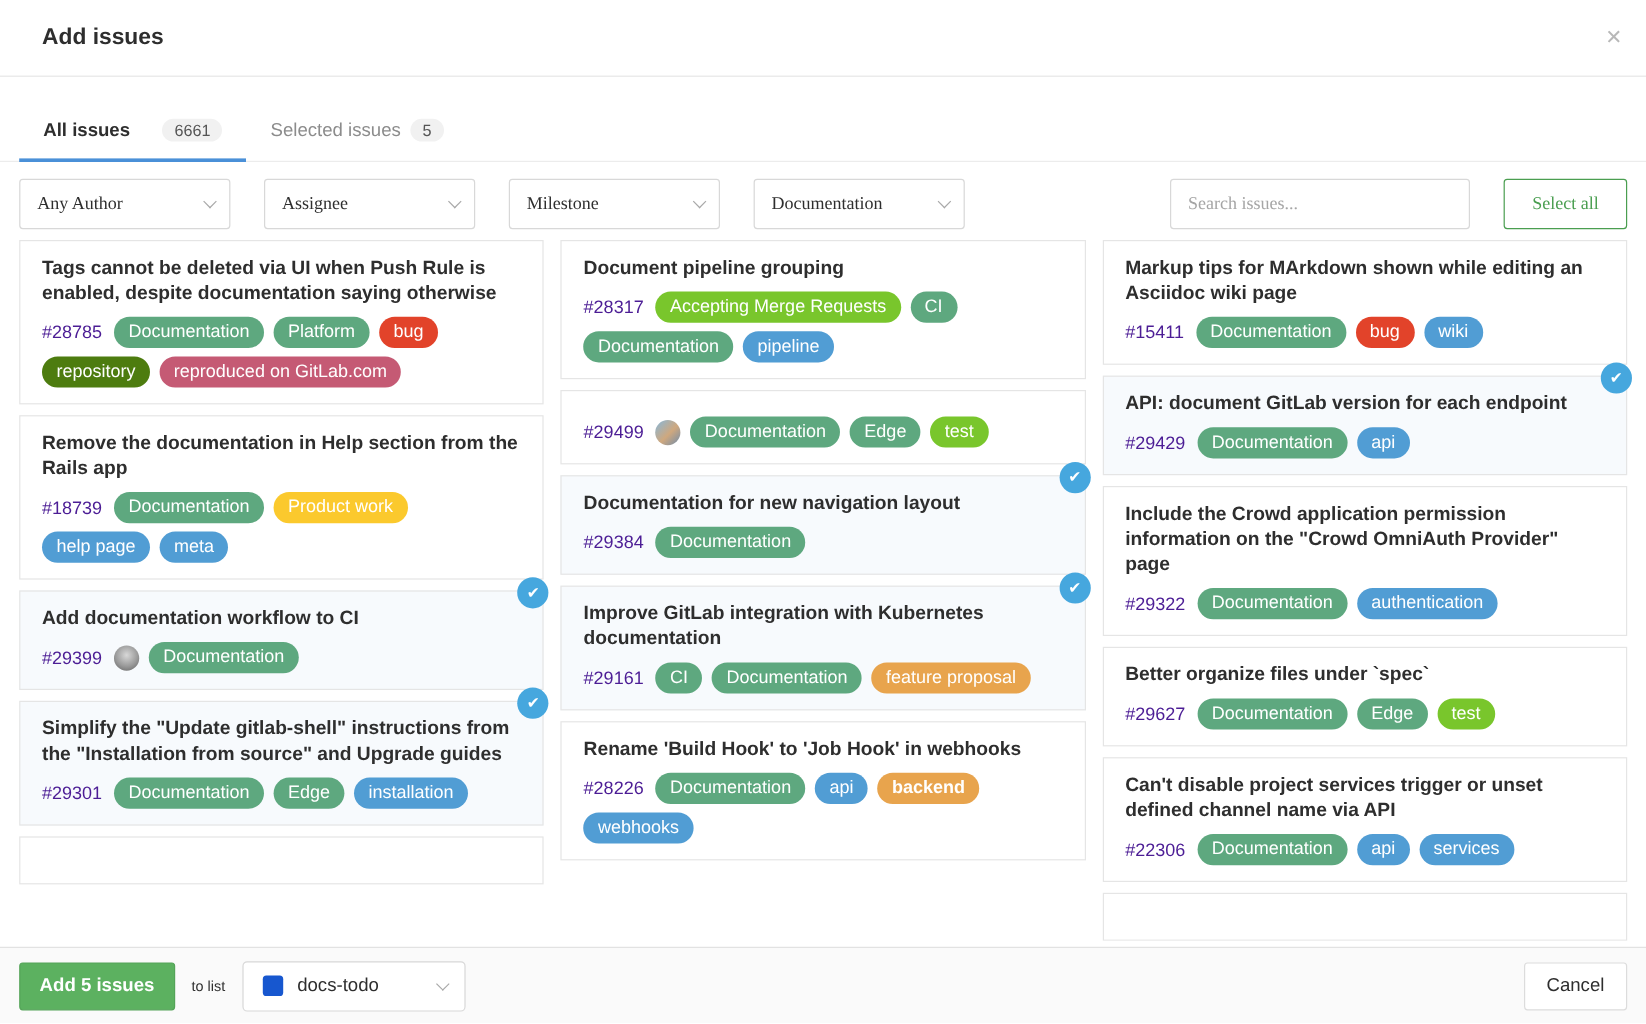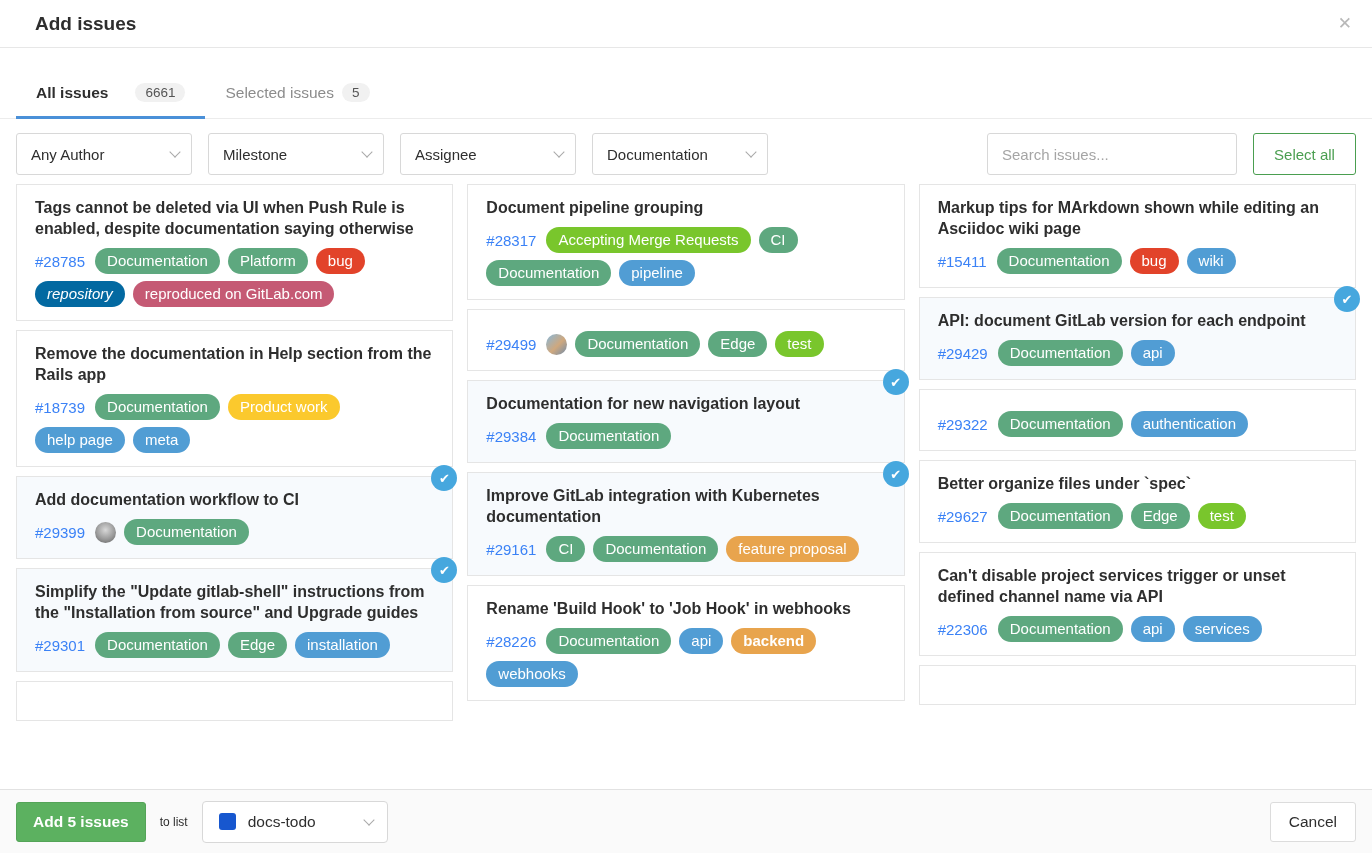--- a/index.html
+++ b/index.html
@@ -1,54 +1,54 @@
 <!DOCTYPE html>
 <html><head>
 <meta charset="utf-8">
 <style>
   * { margin:0; padding:0; box-sizing:border-box; }
   html,body { width:1372px; height:853px; overflow:hidden; background:#fff;
     font-family:"Liberation Sans","DejaVu Sans",sans-serif; color:#2e2e2e; }
   .modal { position:relative; width:1372px; height:853px; background:#fff; overflow:hidden; }
 
   
-  .modal-header { height:48px; display:flex; align-items:center; padding:0 20px 0 35px;
+  .modal-header { height:64px; display:flex; align-items:center; padding:0 20px 0 35px;
     border-bottom:1px solid #e7e7e7;gap:40px; }
   .modal-title { font-size:19px; font-weight:bold; color:#2e2e2e; }
   .close-btn { margin-left:auto; font-size:17px; font-weight:bold; color:#b8b8b8; cursor:pointer; line-height:1; }
 
   
   .tabs-row { margin-top:25px; padding:0 16px; border-bottom:1px solid #ececec; display:flex; }
   .tab { display:flex; align-items:center; gap:8px; padding:10px 20px 14px 20px; font-size:15.5px;
     color:#8c8c8c; cursor:pointer; border-bottom:3px solid transparent; margin-bottom:-1px; }
   .tab.active { color:#2e2e2e; font-weight:bold; border-bottom-color:#4a90d8;gap:27px; }
   .tab-badge { background:#f1f1f1; color:#555; border-radius:10px; padding:2px 10px; font-size:13.5px; font-weight:normal; }
 
   
-  .filters-row { display:flex; gap:16px; padding:0 16px; margin-top:14px; align-items:flex-start; }
+  .filters-row { display:flex; gap:28px; padding:0 16px; margin-top:14px; align-items:flex-start;font-family:Liberation Serif, serif; }
   .filter-dd { width:176px; height:42px; border:1px solid #d8d8d8; border-radius:3px; background:#fff;
     display:flex; align-items:center; padding:0 12px 0 14px; font-size:15px; color:#2e2e2e; cursor:pointer; }
   .chev { width:8px; height:8px; border-right:1.5px solid #a9a9a9; border-bottom:1.5px solid #a9a9a9;
     transform:rotate(45deg); margin-left:auto; margin-top:-4px; flex-shrink:0; }
   .search-input { margin-left:auto; width:250px; height:42px; border:1px solid #d8d8d8; border-radius:3px;
     padding:0 14px; font-size:15px; color:#2e2e2e; font-family:inherit; outline:none; }
   .search-input::placeholder { color:#a5a5a5; }
   .select-all-btn { width:103px; height:42px; border:1px solid #4a9e50; border-radius:3px; background:#fff;
     color:#4a9e50; font-size:15px; font-family:inherit; cursor:pointer; }
 
   
   .cards-area { display:flex; gap:14px; padding:0 16px; margin-top:9px; height:584px; overflow:hidden; align-items:flex-start; }
   .col { flex:1; display:flex; flex-direction:column; gap:9px; min-width:0; }
   .card { position:relative; background:#fff; border:1px solid #e5e5e5; border-radius:0;
     padding:12px 16px 13px 18px; cursor:pointer; }
   .card.selected { background:#f7fafd; }
   .card.partial { min-height:40px; }
   .card-title { font-size:16px; font-weight:bold; line-height:21px; color:#2e2e2e; }
   .card-meta { display:flex; flex-wrap:wrap; align-items:center; gap:7px 8px; margin-top:9px; }
-  .issue-id { font-size:15px; color:#3b82f6; margin-right:2px; }
+  .issue-id { font-size:15px; color:#4c1d95; margin-right:2px; }
   .label-pill { display:inline-block; border-radius:100px; padding:3px 12px 4px 12px; font-size:15px;
     color:#fff; white-space:nowrap; line-height:19px; }
   .avatar { width:21px; height:21px; border-radius:50%; flex-shrink:0; }
   .avatar.gray  { background:radial-gradient(circle at 50% 38%, #d8d8d8 0%, #9a9a9a 55%, #5e5e5e 100%); }
   .avatar.photo { background:linear-gradient(135deg,#86b8dc 0%, #cfa87e 55%, #6f8cab 100%); }
   .check-badge { position:absolute; top:-12px; right:-5px; width:26px; height:26px; border-radius:50%;
     background:#46a7de; color:#fff; font-size:13px; display:flex; align-items:center; justify-content:center; }
 
   
   .modal-footer { position:absolute; left:0; right:0; bottom:0; height:64px; background:#fafafa;
@@ -83,45 +83,45 @@
       <span class="tab-badge">5</span>
     </div>
   </div>
 
   <div class="filters-row">
     <div class="filter-dd">
       <span>Any Author</span>
       <span class="chev"></span>
     </div>
     <div class="filter-dd">
+      <span>Assignee</span>
+      <span class="chev"></span>
+    </div>
+    <div class="filter-dd">
       <span>Milestone</span>
-      <span class="chev"></span>
-    </div>
-    <div class="filter-dd">
-      <span>Assignee</span>
       <span class="chev"></span>
     </div>
     <div class="filter-dd">
       <span>Documentation</span>
       <span class="chev"></span>
     </div>
     <input class="search-input" type="text" placeholder="Search issues..." style="">
     <button class="select-all-btn">Select all</button>
   </div>
 
   <div class="cards-area" id="cards-area">
       <div class="col">
         <div class="card">
           <div class="card-title">Tags cannot be deleted via UI when Push Rule is enabled, despite documentation saying otherwise</div>
           <div class="card-meta">
             <span class="issue-id">#28785</span>
             <span class="label-pill" style="background: rgb(94, 168, 127);">Documentation</span>
             <span class="label-pill" style="background: rgb(94, 168, 127);">Platform</span>
             <span class="label-pill" style="background: rgb(226, 67, 42);">bug</span>
-            <span class="label-pill" style="background: #0369a1; font-style: italic;">repository</span>
+            <span class="label-pill" style="background: #4d7c0f;">repository</span>
             <span class="label-pill" style="background: rgb(197, 90, 116);">reproduced on GitLab.com</span>
           </div>
         </div>
         <div class="card">
           <div class="card-title">Remove the documentation in Help section from the Rails app</div>
           <div class="card-meta">
             <span class="issue-id">#18739</span>
             <span class="label-pill" style="background: rgb(94, 168, 127);">Documentation</span>
             <span class="label-pill" style="background: rgb(251, 201, 45);">Product work</span>
             <span class="label-pill" style="background: rgb(81, 157, 212);">help page</span>
@@ -211,20 +211,21 @@
         <div class="card selected">
           <div class="check-badge">✔</div>
           <div class="card-title">API: document GitLab version for each endpoint</div>
           <div class="card-meta">
             <span class="issue-id">#29429</span>
             <span class="label-pill" style="background: rgb(94, 168, 127);">Documentation</span>
             <span class="label-pill" style="background: rgb(81, 157, 212);">api</span>
           </div>
         </div>
         <div class="card">
+          <div class="card-title">Include the Crowd application permission information on the "Crowd OmniAuth Provider" page</div>
           <div class="card-meta">
             <span class="issue-id">#29322</span>
             <span class="label-pill" style="background: rgb(94, 168, 127);">Documentation</span>
             <span class="label-pill" style="background: rgb(81, 157, 212);">authentication</span>
           </div>
         </div>
         <div class="card">
           <div class="card-title">Better organize files under `spec`</div>
           <div class="card-meta">
             <span class="issue-id">#29627</span>

